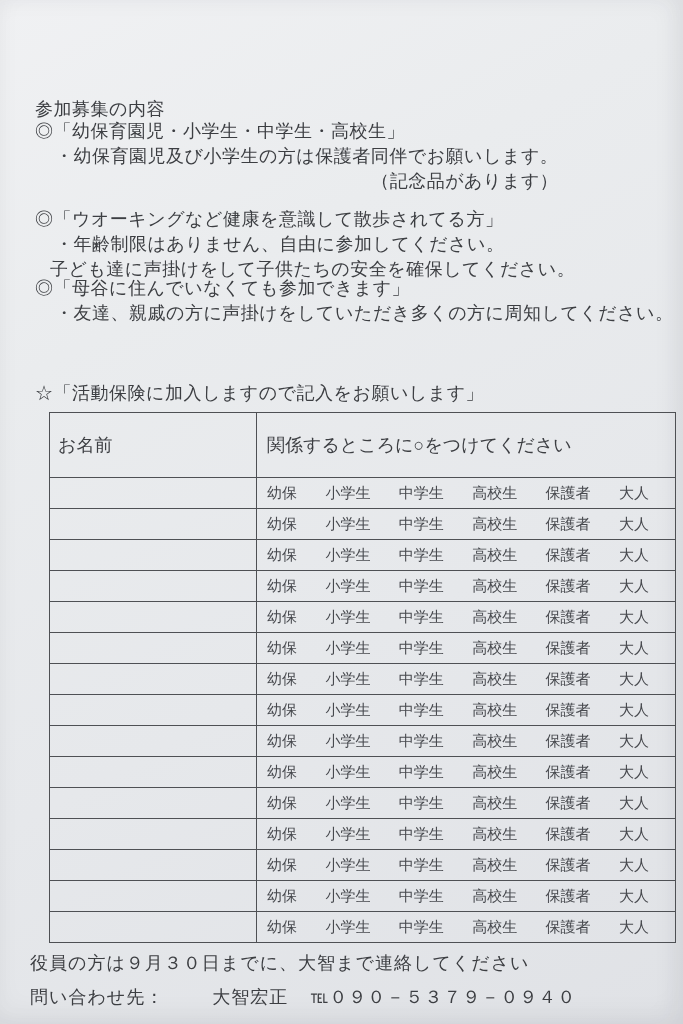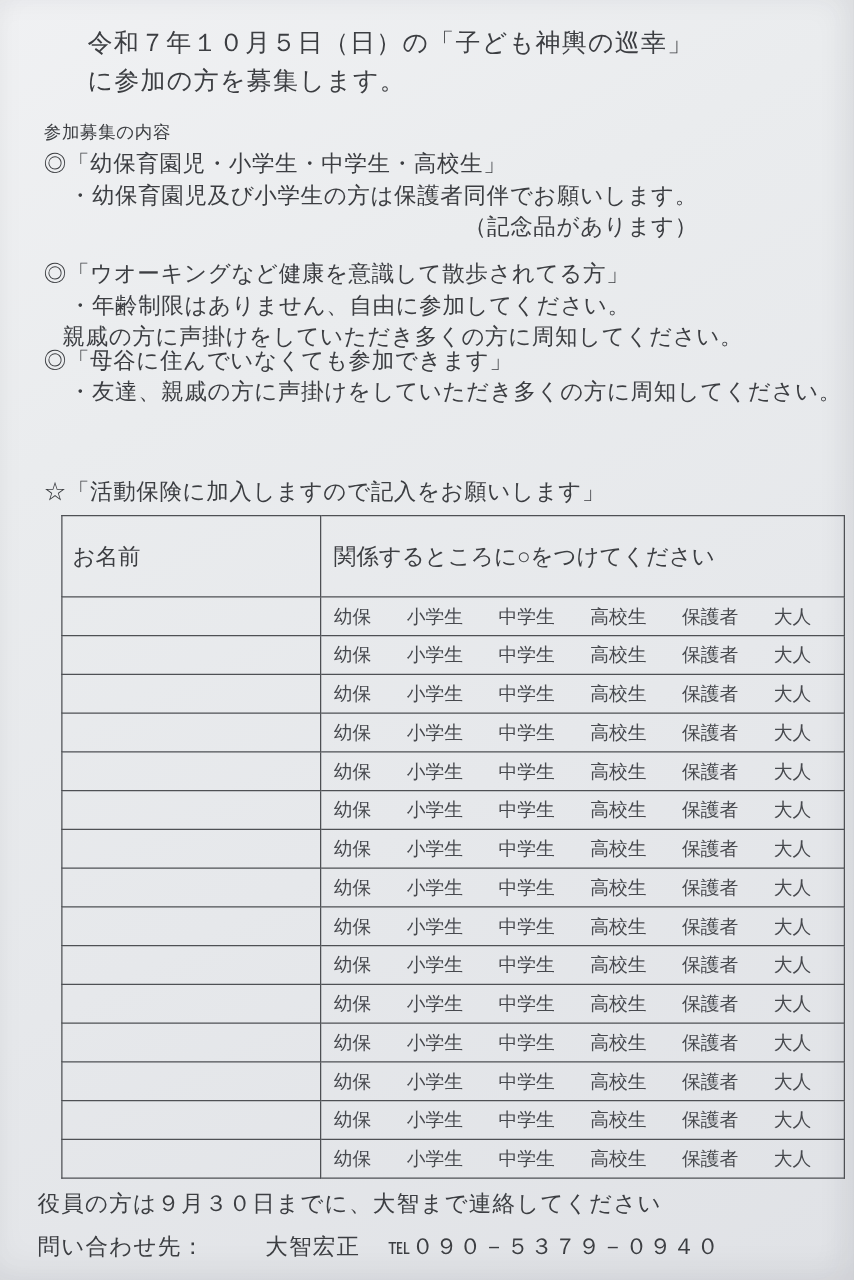--- a/index.html
+++ b/index.html
@@ -21,21 +21,21 @@
     color:var(--ink);
     background:linear-gradient(152deg,#f0f1f3 0%,#eaecee 28%,#e6e8eb 60%,#e0e2e6 100%);
     box-shadow:inset -10px 0 22px rgba(40,45,60,0.05), inset 0 -12px 24px rgba(40,45,60,0.04);
   }
   .title-block{
     position:absolute; left:70px; top:20px;
     font-size:20px; line-height:30px; letter-spacing:1px;
   }
   .recruit-heading{
     position:absolute; left:35px; top:97px;
-    font-size:14px; letter-spacing:0.5px;
+    font-size:18px; letter-spacing:0.5px;
   }
   .group{ position:absolute; left:35px; font-size:18px; letter-spacing:0.5px; }
   .group .g-title{ line-height:25px; }
   .group .g-line{ line-height:25px; }
   .group .g-line.bullet{ margin-left:20px; }
   .group .g-line.cont{ margin-left:15px;text-align:right; }
   .group1{ top:119px; }
   .group2{ top:207px; }
   .group3{ top:276px; }
   .insurance-note{
@@ -75,37 +75,33 @@
     font-size:18px; letter-spacing:1px;
   }
   .footer-line2 .contact-name{ margin-left:42px; }
   .footer-line2 .contact-tel{ margin-left:16px;font-family:Liberation Serif, serif; }
 </style>
 </head>
 <body>
 
 <div class="page">
 
-  <div class="title-block">
-    <div>令和７年１０月５日（日）の「子ども神輿の巡幸」</div>
-    <div>に参加の方を募集します。</div>
-  </div>
 
   <div class="recruit-heading">参加募集の内容</div>
 
   <div class="group group1">
     <div class="g-title">◎「幼保育園児・小学生・中学生・高校生」</div>
     <div class="g-line bullet">・幼保育園児及び小学生の方は保護者同伴でお願いします。</div>
     <div class="g-line cont">（記念品があります）</div>
   </div>
 
   <div class="group group2">
     <div class="g-title">◎「ウオーキングなど健康を意識して散歩されてる方」</div>
     <div class="g-line bullet">・年齢制限はありません、自由に参加してください。</div>
-    <div class="g-line cont">親戚の方に声掛けをしていただき多くの方に周知してください。</div>
+    <div class="g-line cont">子ども達に声掛けをして子供たちの安全を確保してください。</div>
   </div>
 
   <div class="group group3">
     <div class="g-title">◎「母谷に住んでいなくても参加できます」</div>
     <div class="g-line bullet">・友達、親戚の方に声掛けをしていただき多くの方に周知してください。</div>
   </div>
 
   <div class="insurance-note">☆「活動保険に加入しますので記入をお願いします」</div>
 
   <table class="signup">

